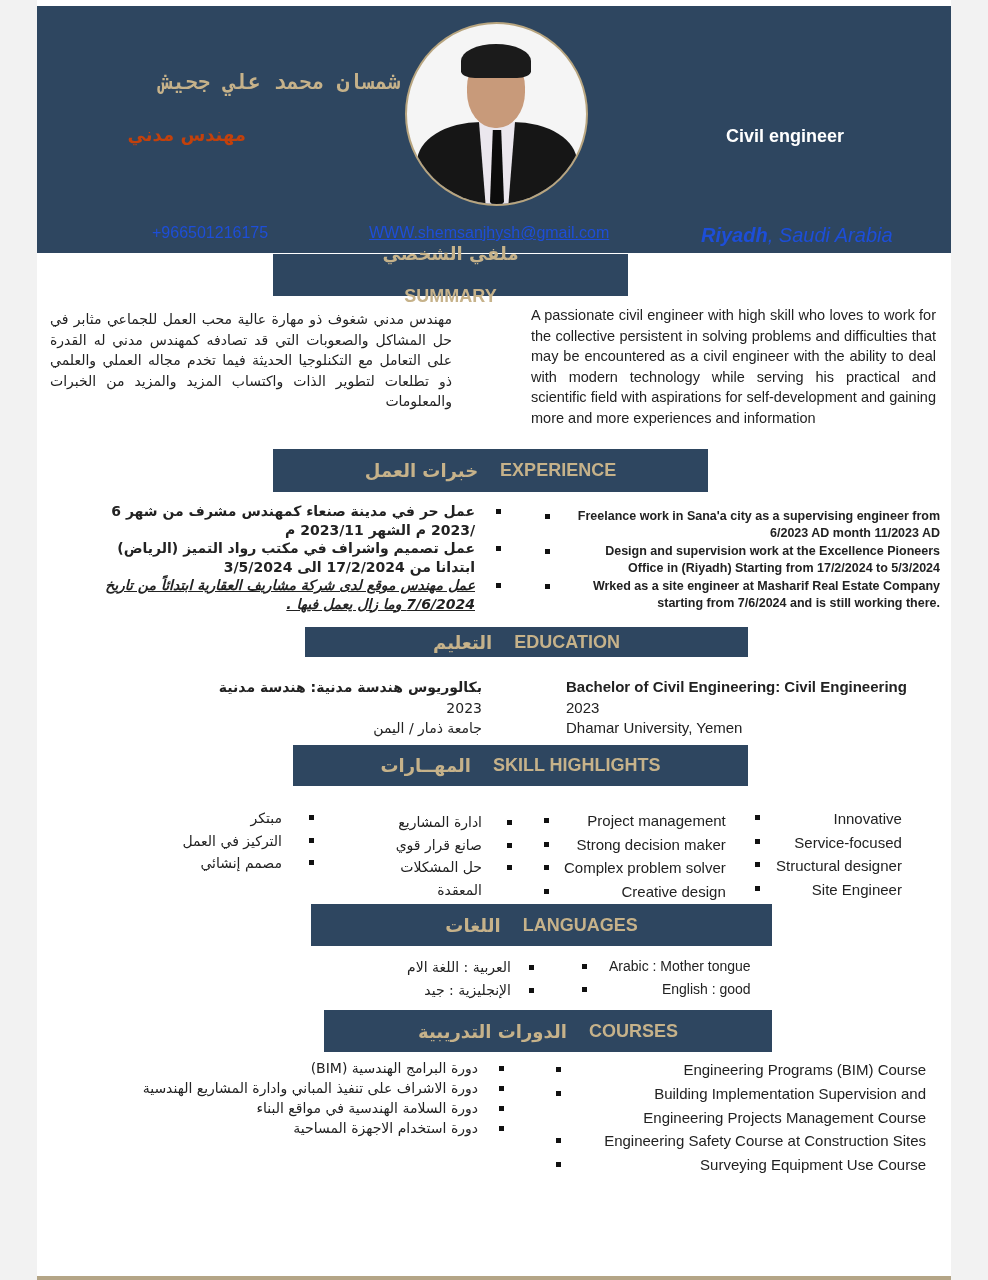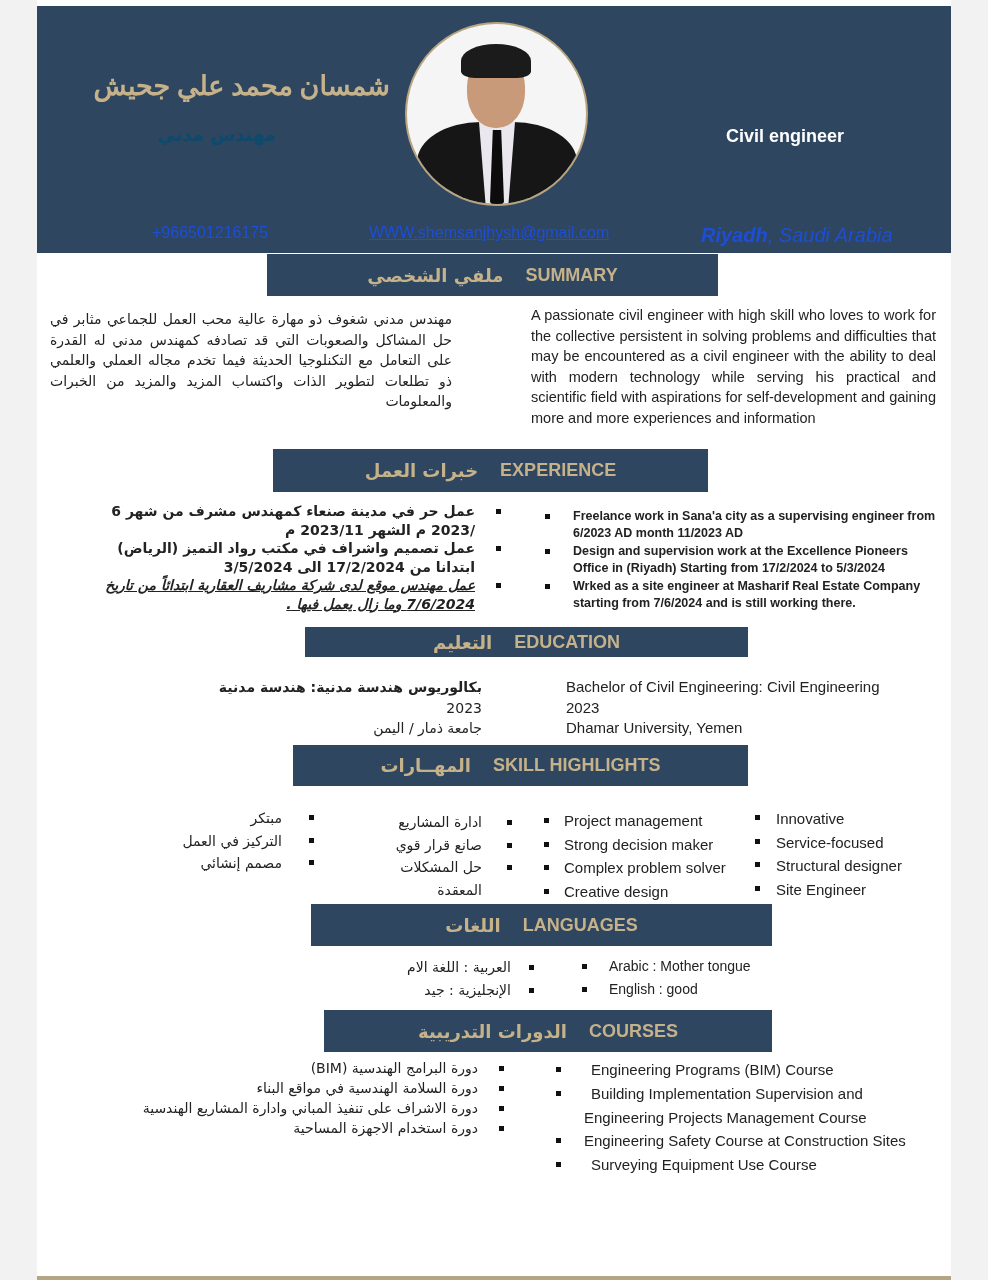--- a/index.html
+++ b/index.html
@@ -5,26 +5,26 @@
   html, body { margin:0; padding:0; }
   body {
     width:988px; height:1280px; background:#f2f2f2; position:relative; overflow:hidden;
     font-family:"Liberation Sans", sans-serif; color:#222;
   }
   .page { position:absolute; left:37px; top:0; width:914px; height:1276px; background:#ffffff; }
   .header {
     position:absolute; left:37px; top:6px; width:914px; height:247px; background:#2e4660;
   }
   .name {
-    position:absolute; left:70px; top:70px; width:320px; text-align:right; direction:rtl;
-    font-family:Liberation Serif, serif; font-weight:bold; font-size:27px; color:#c6b28a;
+    position:absolute; left:80px; top:70px; width:320px; text-align:right; direction:rtl;
+    font-family:Liberation Mono, monospace; font-weight:bold; font-size:21px; color:#c6b28a;
   }
   .title-ar {
-    position:absolute; left:136px; top:124px; width:140px; text-align:right; direction:rtl;
-    font-family:"DejaVu Sans", sans-serif; font-weight:bold; font-size:18px; color:#0c4a6e;
+    position:absolute; left:106px; top:124px; width:140px; text-align:right; direction:rtl;
+    font-family:"DejaVu Sans", sans-serif; font-weight:bold; font-size:18px; color:#c2410c;
   }
   .title-en {
     position:absolute; left:700px; top:126px; width:170px; text-align:center;
     font-weight:bold; font-size:18px; color:#ffffff;
   }
   .photo {
     position:absolute; left:405px; top:22px; width:179px; height:180px; border-radius:50%;
     background:#f5f5f5; border:2px solid #b8a57f; overflow:hidden;
   }
   .photo .face { position:absolute; left:60px; top:30px; width:58px; height:74px; border-radius:45% 45% 48% 48%; background:#c89a7a; }
@@ -45,33 +45,33 @@
   .bar .ar { font-family:"DejaVu Sans", sans-serif; direction:rtl; }
 
   .sum-ar {
     position:absolute; left:50px; top:309px; width:402px; direction:rtl; text-align:justify;
     font-family:"DejaVu Sans", sans-serif; font-size:14px; line-height:20.5px; color:#222;
   }
   .sum-en {
     position:absolute; left:531px; top:305px; width:405px; text-align:justify;
     font-size:14.5px; line-height:20.5px; color:#222;
   }
-  ul { margin:0; padding:0; list-style:none; }
+  ul { margin:0; padding:0; list-style:none;text-align:right; }
   .bl li { position:relative; }
   .bl li::before { content:""; position:absolute; width:5px; height:5px; background:#111; }
   .exp-en { position:absolute; left:545px; top:508px; width:395px; font-weight:bold; font-size:12.5px; line-height:17px; }
   .exp-en li { padding-left:28px; margin-bottom:1px; }
   .exp-en li::before { left:0; top:6px; }
   .exp-ar { position:absolute; left:90px; top:502px; width:415px; direction:rtl; font-family:"DejaVu Sans", sans-serif; font-weight:bold; font-size:14px; line-height:18.5px; }
   .exp-ar li { padding-right:30px; }
   .exp-ar li::before { right:4px; top:7px; }
   .exp-ar li.u { font-style:italic; text-decoration:underline; }
 
   .edu-en { position:absolute; left:566px; top:677px; font-size:15px; line-height:20.5px; }
-  .edu-en .deg { font-weight:normal;text-align:right; }
+  .edu-en .deg { font-weight:bold;text-align:right; }
   .edu-ar { position:absolute; left:170px; top:677px; width:312px; direction:rtl; text-align:right; font-family:"DejaVu Sans", sans-serif; font-size:14px; line-height:20.5px; }
   .edu-ar .deg { font-weight:bold; }
 
   .sk { position:absolute; font-size:15px; line-height:23.5px;margin-top:10px; }
   .sk li::before { top:9px; }
   .sk-en1 { left:544px; top:799px; }
   .sk-en1 li { padding-left:20px; }
   .sk-en1 li::before { left:0; }
   .sk-en2 { left:755px; top:797px; }
   .sk-en2 li { padding-left:21px; }
@@ -115,21 +115,21 @@
   <div class="suit"></div>
   <div class="shirt"></div>
   <div class="tie"></div>
   <div class="face"></div>
   <div class="hair"></div>
 </div>
 <div class="contact phone">+966501216175</div>
 <div class="contact email">WWW.shemsanjhysh@gmail.com</div>
 <div class="contact loc"><b>Riyadh</b><span>, Saudi Arabia</span></div>
 
-<div class="bar" style="left:267px;top:254px;width:451px;height:42px;">
+<div class="bar" style="left:273px;top:254px;width:355px;height:42px;flex-direction:column;">
   <span class="ar">ملفي الشخصي</span>
   <span>SUMMARY</span>
 </div>
 <div class="sum-ar">مهندس مدني شغوف ذو مهارة عالية محب العمل للجماعي مثابر في حل المشاكل والصعوبات التي قد تصادفه كمهندس مدني له القدرة على التعامل مع التكنلوجيا الحديثة فيما تخدم مجاله العملي والعلمي ذو تطلعات لتطوير الذات واكتساب المزيد والمزيد من الخبرات والمعلومات</div>
 <div class="sum-en">A passionate civil engineer with high skill who loves to work for the collective persistent in solving problems and difficulties that may be encountered as a civil engineer with the ability to deal with modern technology while serving his practical and scientific field with aspirations for self-development and gaining more and more experiences and information</div>
 
 <div class="bar" style="left:273px;top:449px;width:435px;height:43px;">
   <span class="ar">خبرات العمل</span>
   <span>EXPERIENCE</span>
 </div>
@@ -204,18 +204,18 @@
   <span>COURSES</span>
 </div>
 <ul class="bl crs-en">
   <li class="w">Engineering Programs (BIM) Course</li>
   <li class="w"><span>Building Implementation Supervision and</span><span class="cont">Engineering Projects Management Course</span></li>
   <li>Engineering Safety Course at Construction Sites</li>
   <li class="w">Surveying Equipment Use Course</li>
 </ul>
 <ul class="bl crs-ar">
   <li>دورة البرامج الهندسية (BIM)</li>
+  <li>دورة الاشراف على تنفيذ المباني وادارة المشاريع الهندسية</li>
   <li>دورة السلامة الهندسية في مواقع البناء</li>
-  <li>دورة الاشراف على تنفيذ المباني وادارة المشاريع الهندسية</li>
   <li>دورة استخدام الاجهزة المساحية</li>
 </ul>
 
 <div class="footer-line"></div>
 
 </body></html>

